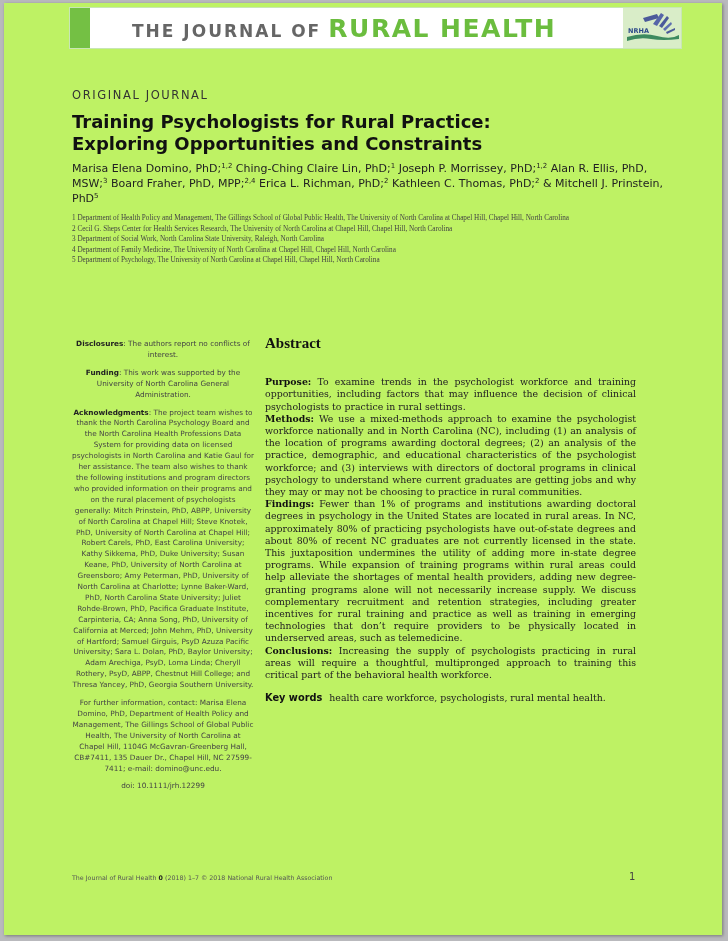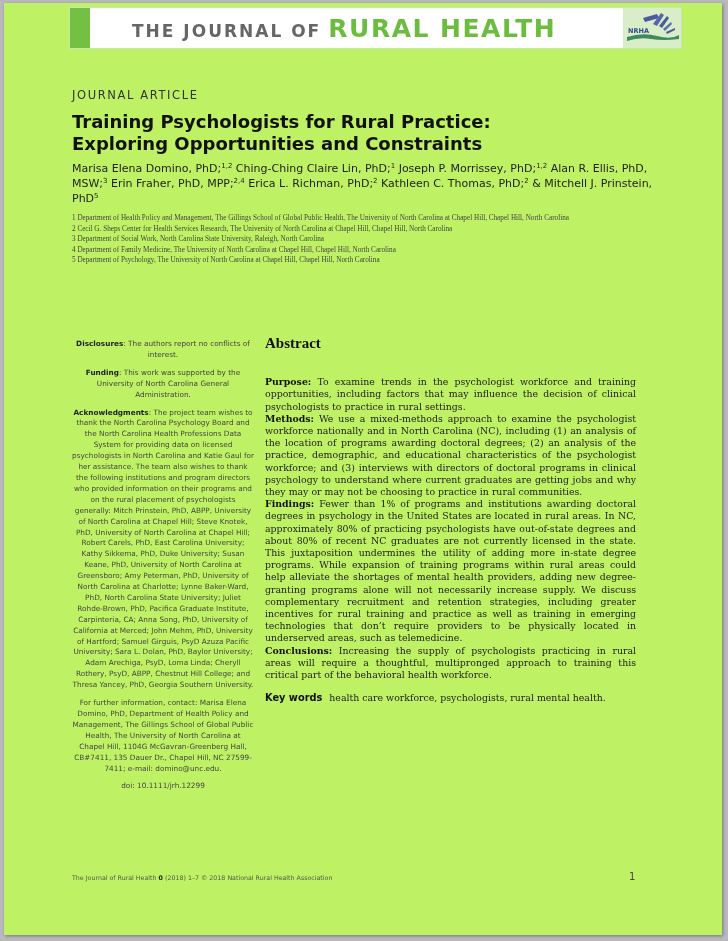--- a/index.html
+++ b/index.html
@@ -137,29 +137,29 @@
         <polygon points="30,16 38,5 41,7 34,18" fill="#5666a8"></polygon>
         <polygon points="36,18 44,8 46,10 39,20" fill="#4b5a9a"></polygon>
         <polygon points="40,21 48,14 49,16 42,23" fill="#5e6fb0"></polygon>
         <polygon points="43,24 52,20 52,22 44,26" fill="#4b5a9a"></polygon>
         <path d="M4,29 Q20,24 34,28 T56,27 L56,31 Q40,33 28,31 T4,33 Z" fill="#3d8a5f"></path>
         <text x="5" y="25" font-size="6.5" font-weight="bold" fill="#2d4a8a" font-family="DejaVu Sans, sans-serif">NRHA</text>
       </svg>
     </div>
   </div>
 
-  <div class="section-label">JOURNAL ARTICLE</div>
+  <div class="section-label">ORIGINAL JOURNAL</div>
   <h1 class="article-title">Training Psychologists for Rural Practice: Exploring Opportunities and Constraints</h1>
 
   <div class="authors">
     <span><span>Marisa Elena Domino, PhD;</span><sup>1,2</sup></span>
     <span><span>Ching-Ching Claire Lin, PhD;</span><sup>1</sup></span>
     <span><span>Joseph P. Morrissey, PhD;</span><sup>1,2</sup></span>
     <span><span>Alan R. Ellis, PhD, MSW;</span><sup>3</sup></span>
-    <span><span>Erin Fraher, PhD, MPP;</span><sup>2,4</sup></span>
+    <span><span>Board Fraher, PhD, MPP;</span><sup>2,4</sup></span>
     <span><span>Erica L. Richman, PhD;</span><sup>2</sup></span>
     <span><span>Kathleen C. Thomas, PhD;</span><sup>2</sup></span>
     <span><span>&amp; Mitchell J. Prinstein, PhD</span><sup>5</sup></span>
   </div>
 
   <div class="affiliations">
     <div class="aff">1 Department of Health Policy and Management, The Gillings School of Global Public Health, The University of North Carolina at Chapel Hill, Chapel Hill, North Carolina</div>
     <div class="aff">2 Cecil G. Sheps Center for Health Services Research, The University of North Carolina at Chapel Hill, Chapel Hill, North Carolina</div>
     <div class="aff">3 Department of Social Work, North Carolina State University, Raleigh, North Carolina</div>
     <div class="aff">4 Department of Family Medicine, The University of North Carolina at Chapel Hill, Chapel Hill, North Carolina</div>

